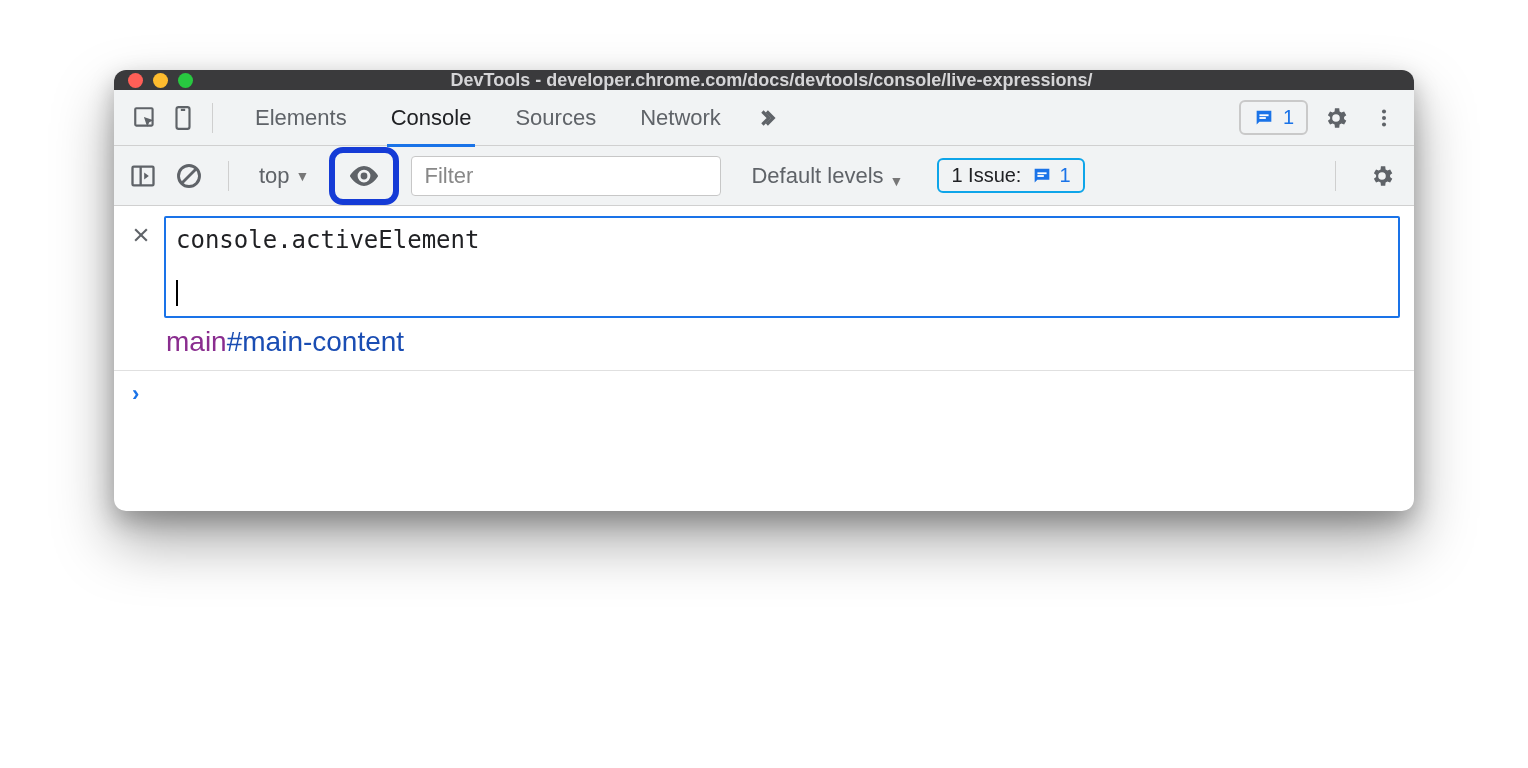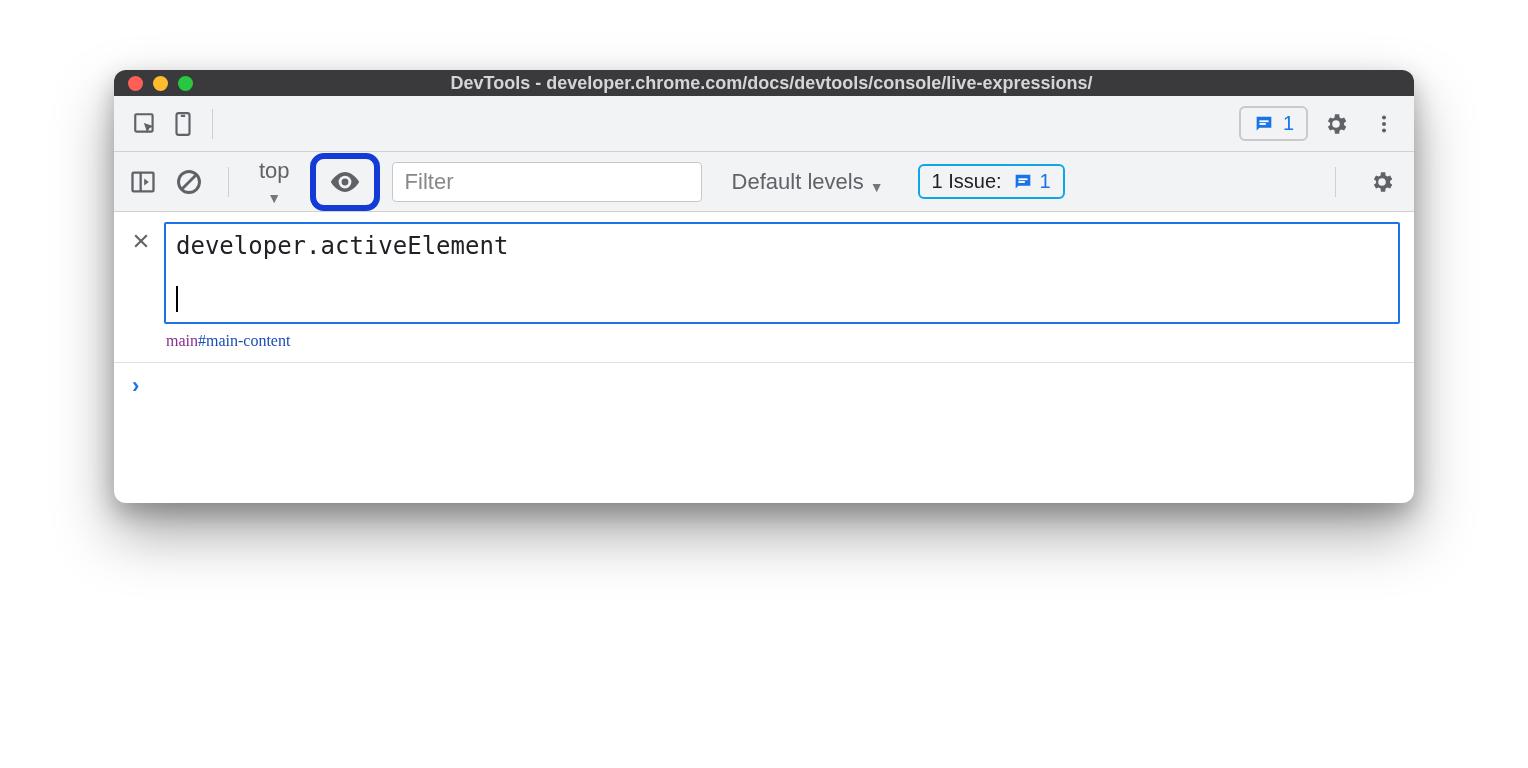--- a/index.html
+++ b/index.html
@@ -16,21 +16,21 @@
   .window {
     width: 1300px;
     background: #fff;
     border-radius: 12px;
     box-shadow: 0 30px 60px rgba(0,0,0,0.35), 0 10px 25px rgba(0,0,0,0.25);
     overflow: hidden;
   }
   
   .titlebar {
     background: #3a3a3c;
-    height: 26px;
+    height: 20px;
     display: flex;
     align-items: center;
     padding: 0 14px;
     gap: 10px;
   }
   .traffic { display: flex; gap: 10px; align-items: center; }
   .dot { width: 15px; height: 15px; border-radius: 50%; }
   .dot.red { background: #ff5f57; }
   .dot.yellow { background: #febc2e; }
   .dot.green { background: #28c840; }
@@ -111,21 +111,21 @@
     gap: 12px;
   }
   .tbtn {
     width: 34px; height: 34px;
     display: flex; align-items: center; justify-content: center;
     color: #5f6368; cursor: pointer;
   }
   .context-select {
     color: #5f6368; font-size: 22px;
     display: flex; align-items: center; gap: 6px;
-    padding: 0 8px; cursor: pointer; flex-direction: column;
+    padding: 0 8px; cursor: pointer;
   }
   .eye-wrap {
     border: 6px solid #153bd6;
     border-radius: 14px;
     padding: 6px 12px;
     display: flex; align-items: center; justify-content: center;
   }
   .eye-wrap svg { width: 34px; height: 34px; color: #5f6368; }
   .filter-input {
     height: 40px;
@@ -180,22 +180,22 @@
     color: #202124;
     min-height: 100px;
     position: relative;
     background:#fff;
   }
   .expr-box .cursor {
     display: block;
     width: 2px; height: 26px; background: #000; margin-top: 26px;
   }
   .expr-result {
-    font-family: Liberation Serif, serif;
-    font-size: 16px;
+    font-family: Liberation Sans, sans-serif;
+    font-size: 28px;
     padding: 2px 2px 6px 2px;
   }
   .expr-result .tag { color: #8a2d8f; }
   .expr-result .idsel { color: #1a4db3; }
   
   .prompt-row {
     display:flex; align-items:center;
     padding: 10px 14px 0 18px;
     height: 140px;
     align-items: flex-start;
@@ -225,20 +225,32 @@
         <path d="M11 11 L20 14 L16 16 L14 20 Z" fill="currentColor" stroke="none"></path>
       </svg>
     </div>
     <div class="icon-btn">
       <svg viewBox="0 0 24 24" width="26" height="26" fill="none" stroke="currentColor" stroke-width="2">
         <rect x="6" y="2" width="12" height="20" rx="2"></rect>
         <line x1="10" y1="4.5" x2="14" y2="4.5"></line>
       </svg>
     </div>
     <div class="divider-v"></div>
+    <div class="tabs">
+      <div class="tab">Elements</div>
+      <div class="tab active">Console</div>
+      <div class="tab">Sources</div>
+      <div class="tab">Network</div>
+      <div class="tab-more">
+        <svg viewBox="0 0 24 24" width="26" height="26" fill="none" stroke="currentColor" stroke-width="3">
+            <path d="M6 9l6 6 6-6" transform="rotate(-90 12 12)"></path>
+            <path d="M2 9l6 6 6-6" transform="rotate(-90 8 12)"></path>
+          </svg>
+      </div>
+    </div>
     <div class="spacer"></div>
     <div class="badge-box">
       <svg viewBox="0 0 24 24" fill="currentColor">
           <path d="M4 4h16v12H7l-3 3V4z"></path>
           <rect x="7" y="8" width="10" height="2" fill="#fff"></rect>
           <rect x="7" y="11" width="7" height="2" fill="#fff"></rect>
         </svg>
       <span>1</span>
     </div>
     <div class="gear">
@@ -307,21 +319,21 @@
 
   <div class="live-area">
     <div class="close-x">
       <svg viewBox="0 0 24 24" width="20" height="20" stroke="currentColor" stroke-width="2.5" fill="none">
           <line x1="5" y1="5" x2="19" y2="19"></line>
           <line x1="19" y1="5" x2="5" y2="19"></line>
         </svg>
     </div>
     <div class="expr-col">
       <div class="expr-box">
-        <span>developer.activeElement</span>
+        <span>console.activeElement</span>
         <span class="cursor"></span>
       </div>
       <div class="expr-result">
         <span class="tag">main</span><span class="idsel">#main-content</span>
       </div>
     </div>
   </div>
 
   <div class="prompt-row">
     <span class="prompt-caret">›</span>

